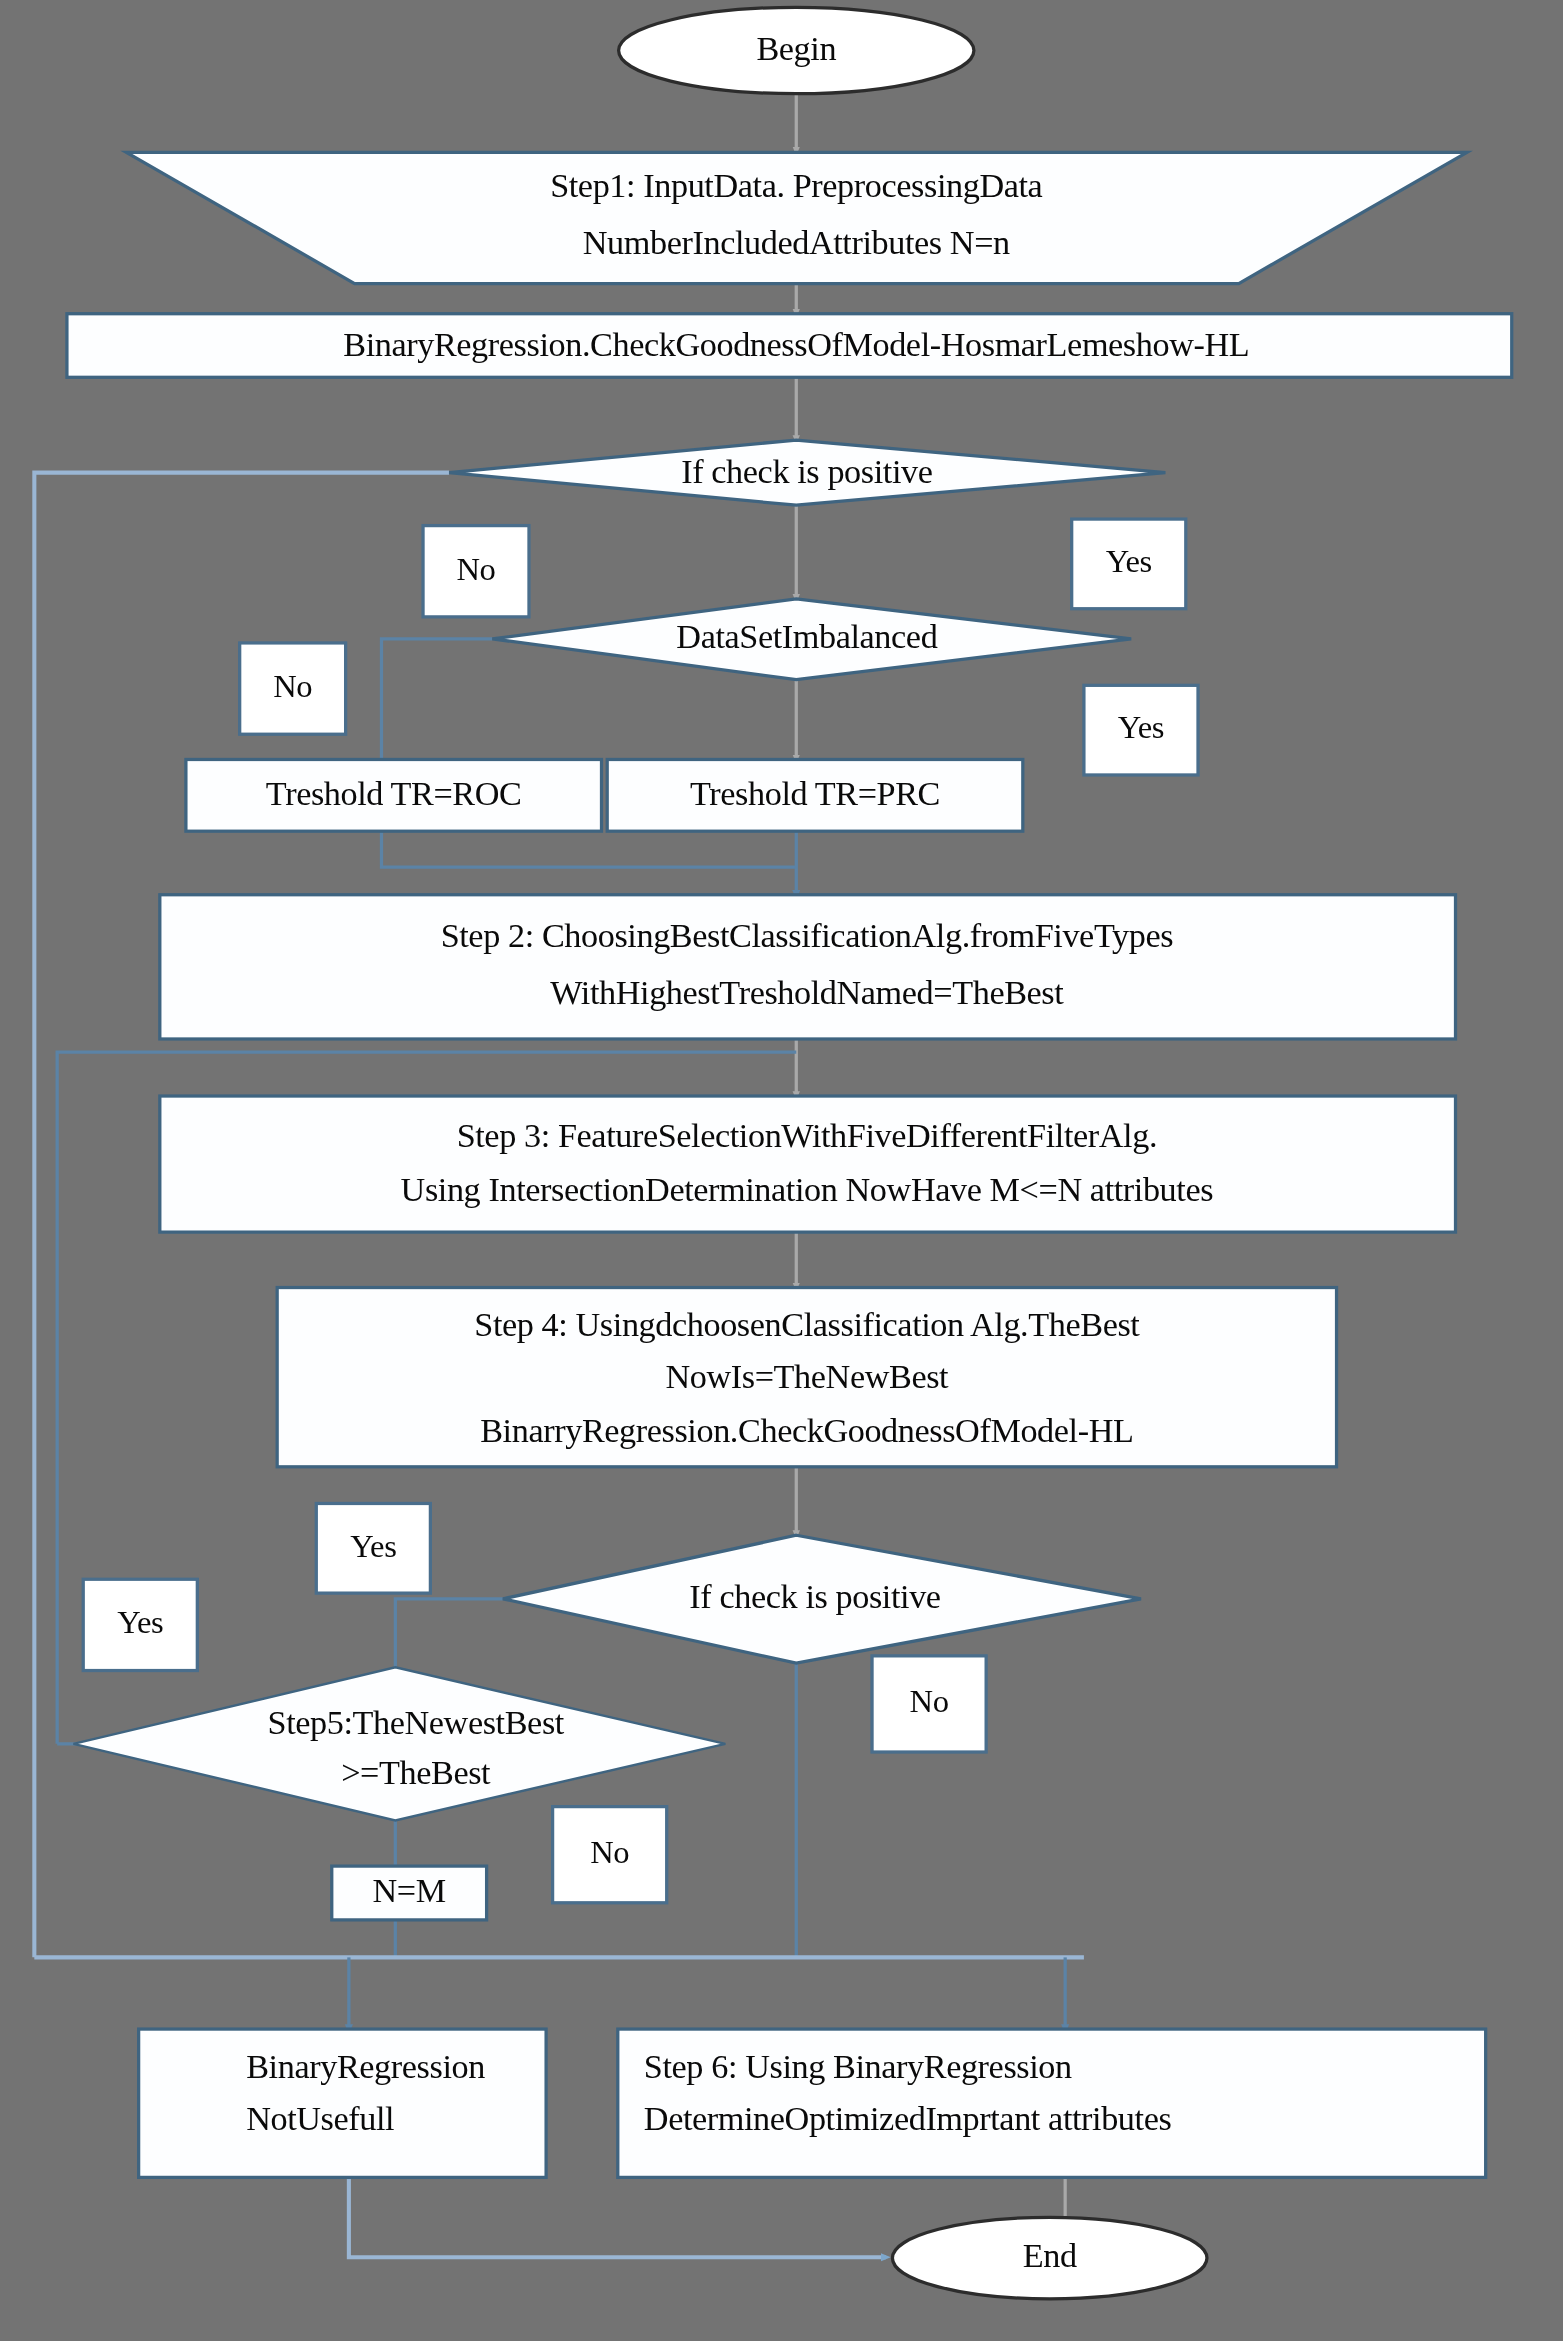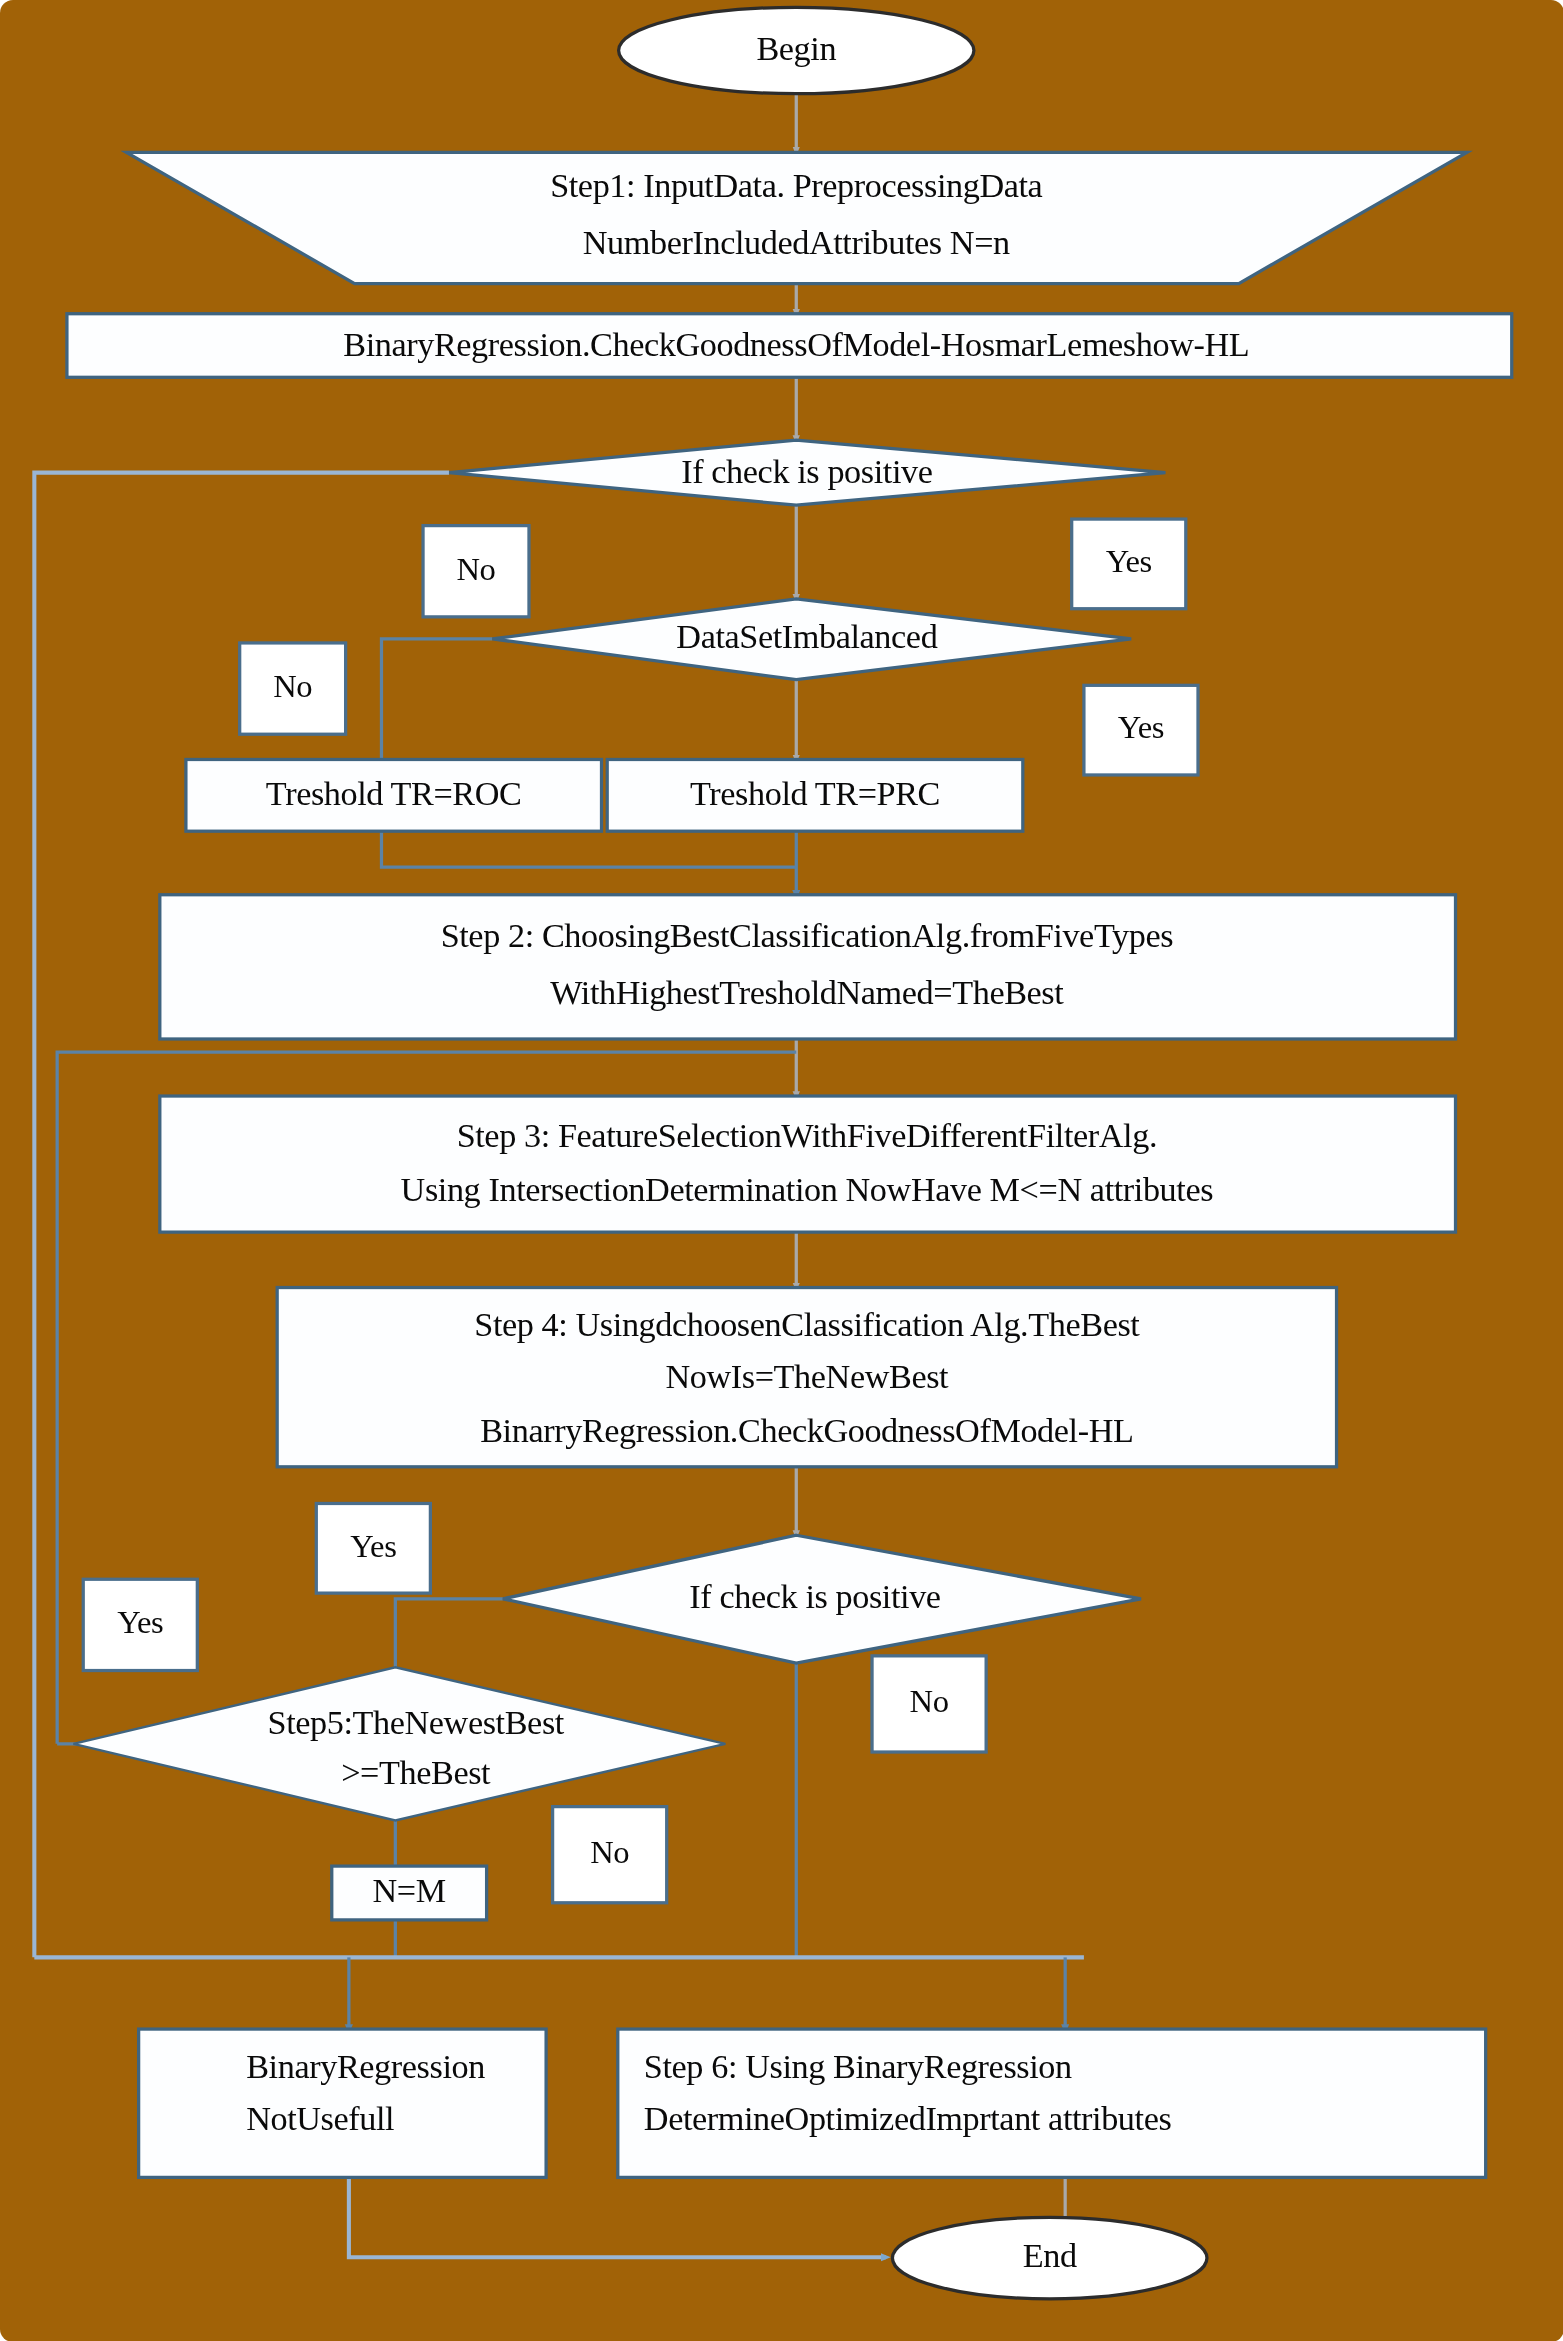--- a/index.html
+++ b/index.html
@@ -4,24 +4,23 @@
 <style>
   html, body {
     margin: 0;
     padding: 0;
     background: #ffffff;
   }
   #chart-root {
     position: relative;
     width: 1564px;
     height: 2342px;
-    background: #a16207;
+    background: #737373;
     font-family: "Liberation Serif", "DejaVu Serif", serif;
     overflow: hidden;
-    border-radius: 13px;
   }
   svg.layer {
     position: absolute;
     top: 0;
     left: 0;
     width: 1564px;
     height: 2342px;
   }
   .node-text {
     font-family: "Liberation Serif", "DejaVu Serif", serif;

